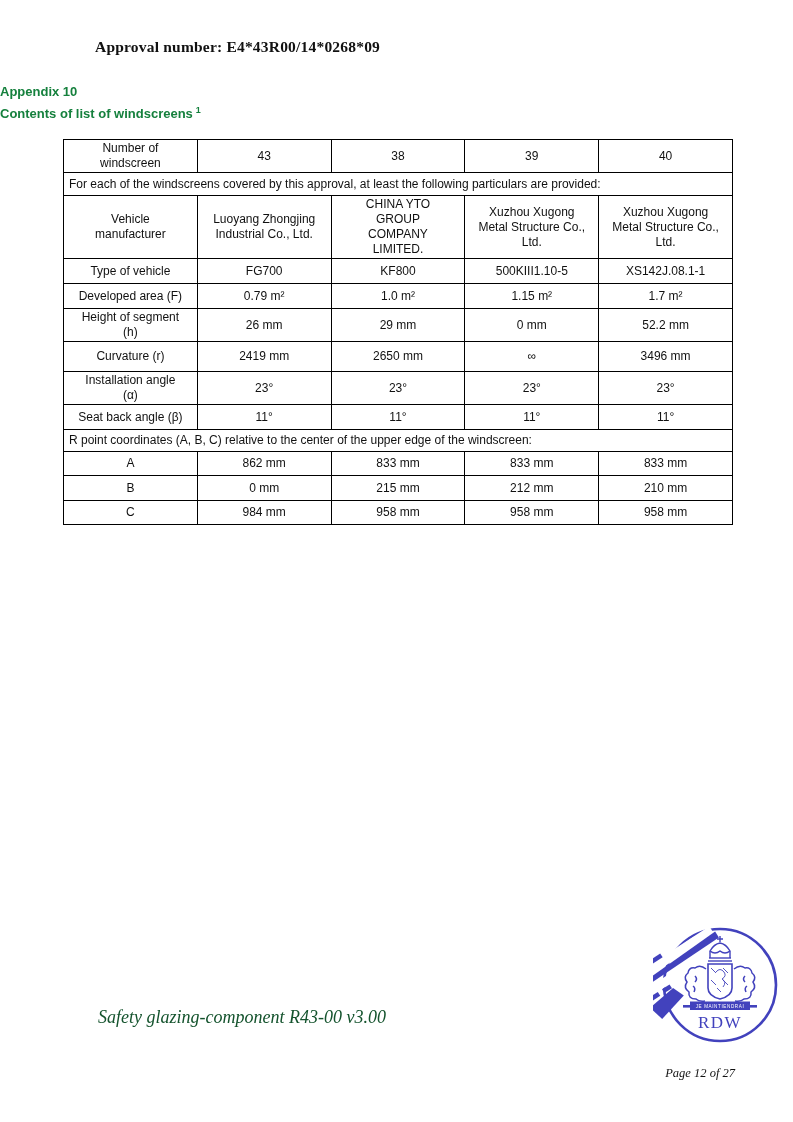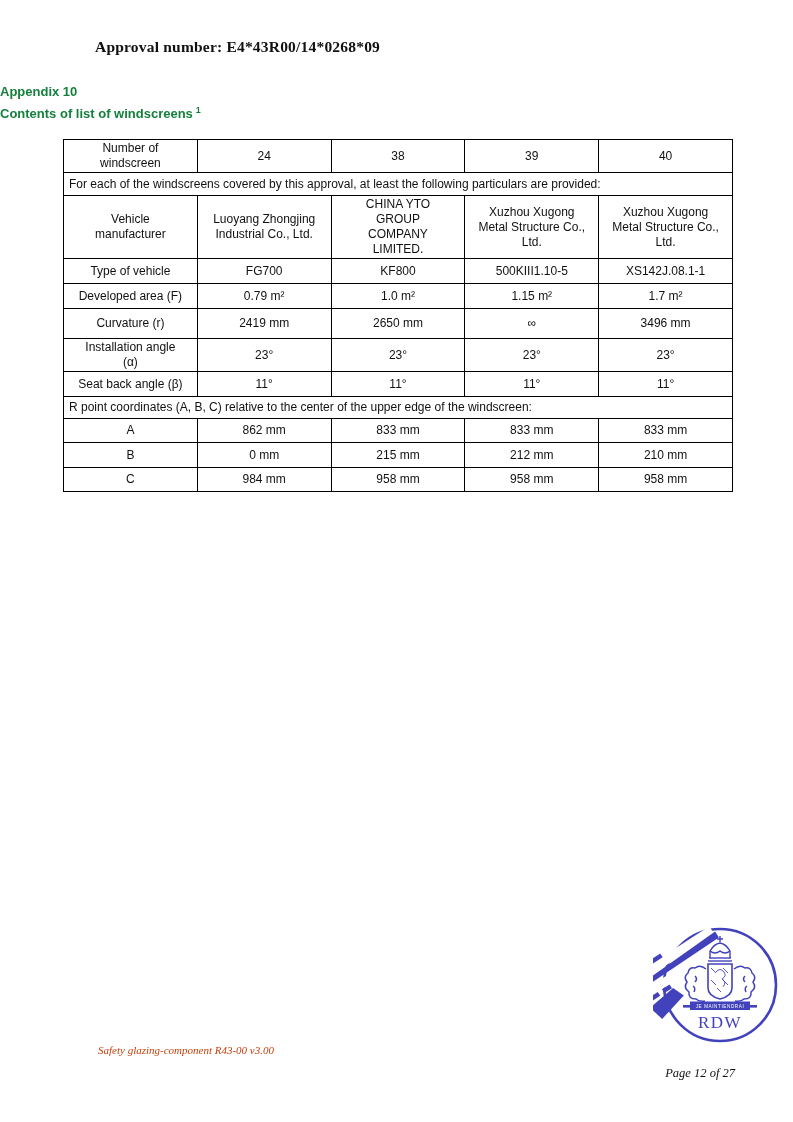--- a/index.html
+++ b/index.html
@@ -35,22 +35,22 @@
     white-space: pre-line;
   }
   table.ws-table td.note-cell {
     text-align: left; padding: 1px 5px; white-space: normal;
   }
 
   .stamp-wrap { position: absolute; top: 923px; left: 653px; width: 134px; height: 124px; text-align: center; }
   .stamp-wrap svg { width: 100%; height: 100%; }
 
   .footer-left {
-    position: absolute; top: 1044px; left: 98px;
-    font-family: "Liberation Serif", serif; font-style: italic; font-size: 11px; color: #c2410c;
+    position: absolute; top: 1007px; left: 98px;
+    font-family: "Liberation Serif", serif; font-style: italic; font-size: 18px; color: #14532d;
   }
   .footer-right {
     position: absolute; top: 1044px; right: 58px;
     font-family: "Liberation Serif", serif; font-style: italic; font-size: 12.5px; color: #111; margin-top: 22px;
   }
 </style>
 </head>
 <body>
 
 <div class="approval-line">Approval number: E4*43R00/14*0268*09</div>
@@ -63,21 +63,21 @@
       <col>
       <col>
       <col>
       <col>
       <col>
     </colgroup>
   <tbody>
       <tr style="height:32px">
     <td>Number of
 windscreen</td>
-    <td>24</td>
+    <td>43</td>
     <td>38</td>
     <td>39</td>
     <td>40</td>
   </tr>
   <tr style="height:23px">
     <td class="note-cell" colspan="5">For each of the windscreens covered by this approval, at least the following particulars are provided:</td>
   </tr>
   <tr style="height:62px">
     <td>Vehicle
 manufacturer</td>
@@ -102,20 +102,28 @@
     <td>XS142J.08.1-1</td>
   </tr>
   <tr style="height:25px">
     <td>Developed area (F)</td>
     <td>0.79 m²</td>
     <td>1.0 m²</td>
     <td>1.15 m²</td>
     <td>1.7 m²</td>
   </tr>
   <tr style="height:30px">
+    <td>Height of segment
+(h)</td>
+    <td>26 mm</td>
+    <td>29 mm</td>
+    <td>0 mm</td>
+    <td>52.2 mm</td>
+  </tr>
+  <tr style="height:30px">
     <td>Curvature (r)</td>
     <td>2419 mm</td>
     <td>2650 mm</td>
     <td>∞</td>
     <td>3496 mm</td>
   </tr>
   <tr style="height:30px">
     <td>Installation angle
 (α)</td>
     <td>23°</td>

